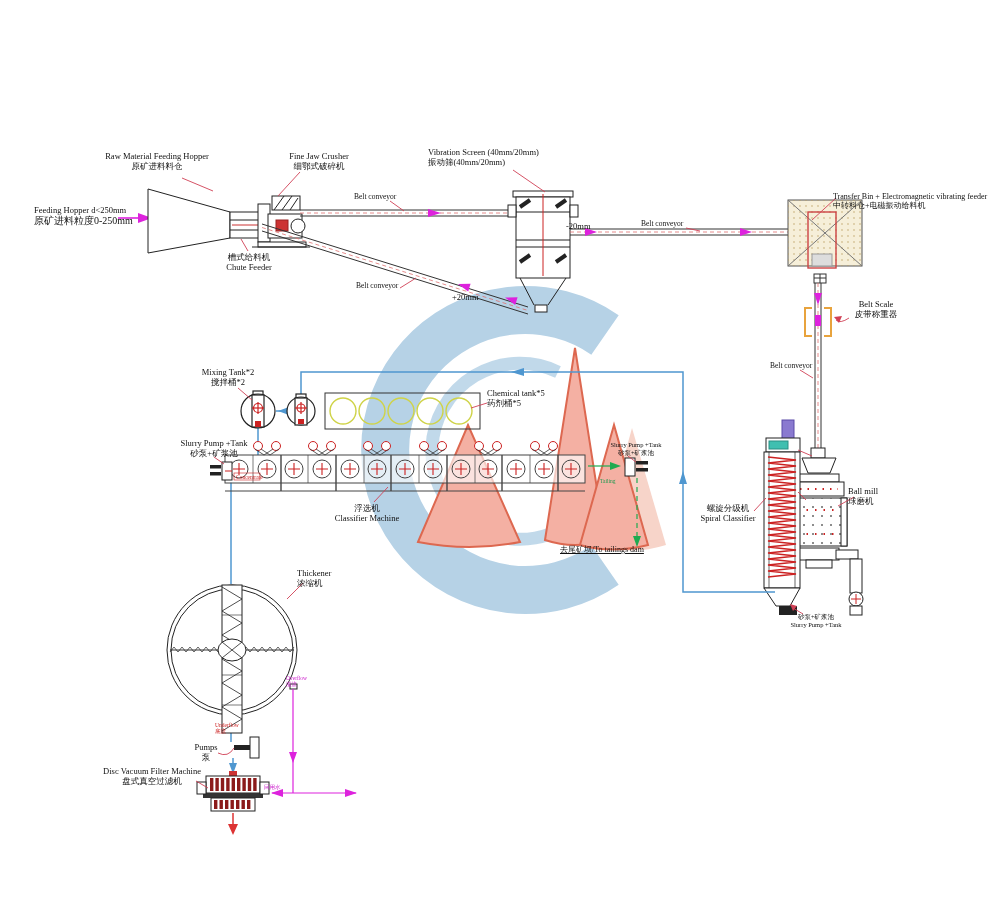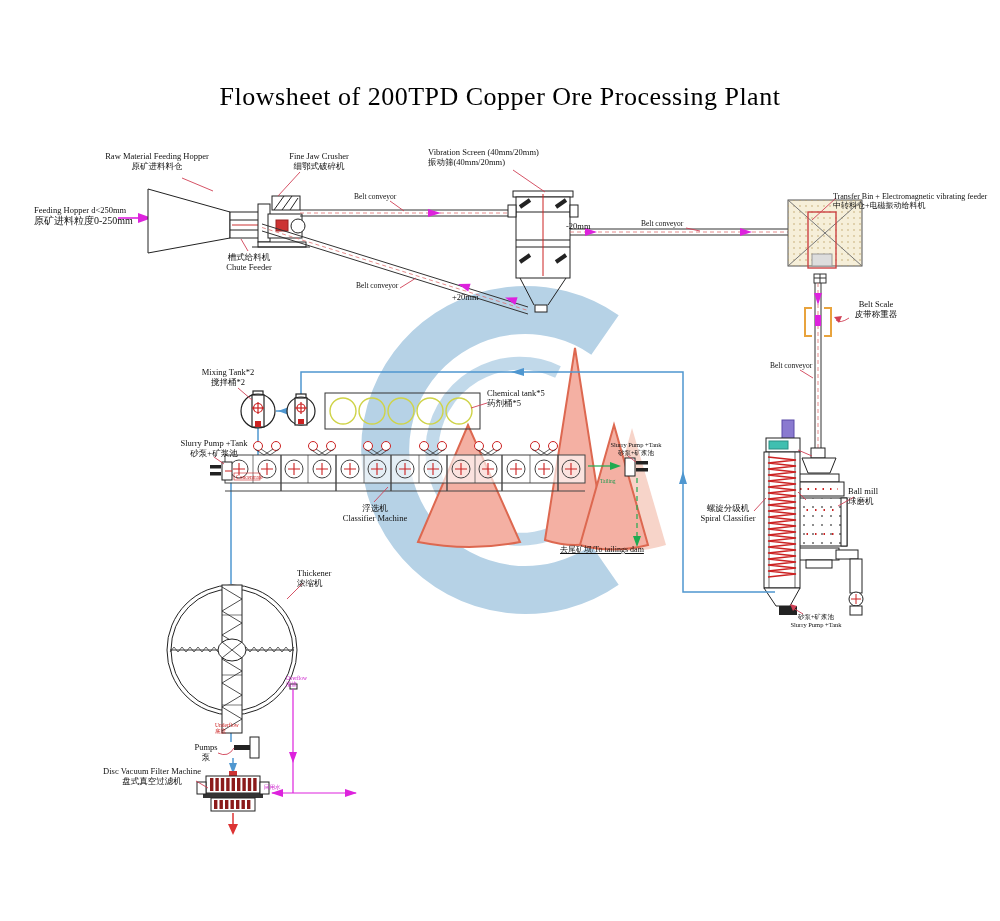--- a/index.html
+++ b/index.html
@@ -393,21 +393,20 @@
     <line x1="628" y1="456" x2="636" y2="462"></line>
     <line x1="754" y1="511" x2="766" y2="498"></line>
     <line x1="854" y1="497" x2="838" y2="506"></line>
     <line x1="803" y1="614" x2="793" y2="608"></line>
     <polygon points="790,604 797,606 793,611" fill="#d04055" stroke="none"></polygon>
     <line x1="303" y1="583" x2="287" y2="599"></line>
     <line x1="196" y1="781" x2="208" y2="788"></line>
   </g>
 </svg>
 
-<div class="title">Flowsheet of 200TPD Copper Ore Processing Plant</div>
 
 <div class="lbl ctr" style="left:98px;top:151px;width:118px;">
   <span class="en">Raw Material Feeding Hopper</span>
   <span class="cn">原矿进料料仓</span>
 </div>
 
 <div class="lbl" style="left:34px;top:205px;width:95px;">
   <span class="en">Feeding Hopper d&lt;250mm</span>
   <span class="cn" style="font-size:10px">原矿进料粒度0-250mm</span>
 </div>
@@ -453,21 +452,21 @@
 <div class="lbl" style="left:487px;top:388px;">
   <span class="en">Chemical tank*5</span>
   <span class="cn">药剂桶*5</span>
 </div>
 
 <div class="lbl ctr" style="left:176px;top:438px;width:76px;">
   <span class="en">Slurry Pump +Tank</span>
   <span class="cn">砂泵+矿浆池</span>
 </div>
 
-<div class="lbl ctr" style="left:328px;top:503px;width:78px;margin-left:8px;">
+<div class="lbl ctr" style="left:328px;top:503px;width:78px;">
   <span class="cn">浮选机</span>
   <span class="en">Classifier Machine</span>
 </div>
 
 <div class="lbl ctr" style="left:600px;top:441px;width:72px;font-size:6.5px;">
   <span class="en">Slurry Pump +Tank</span>
   <span class="cn">砂泵+矿浆池</span>
 </div>
 
 <div class="lbl" style="left:560px;top:545px;font-size:8px;text-decoration:underline;">去尾矿坝/To tailings dam</div>

